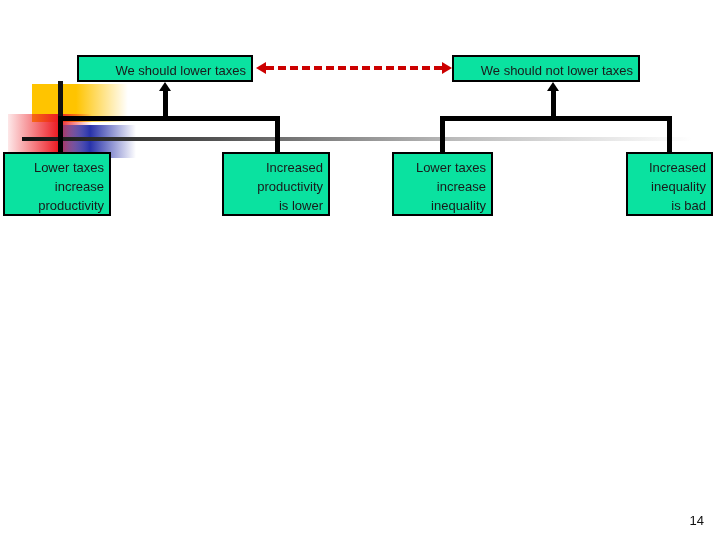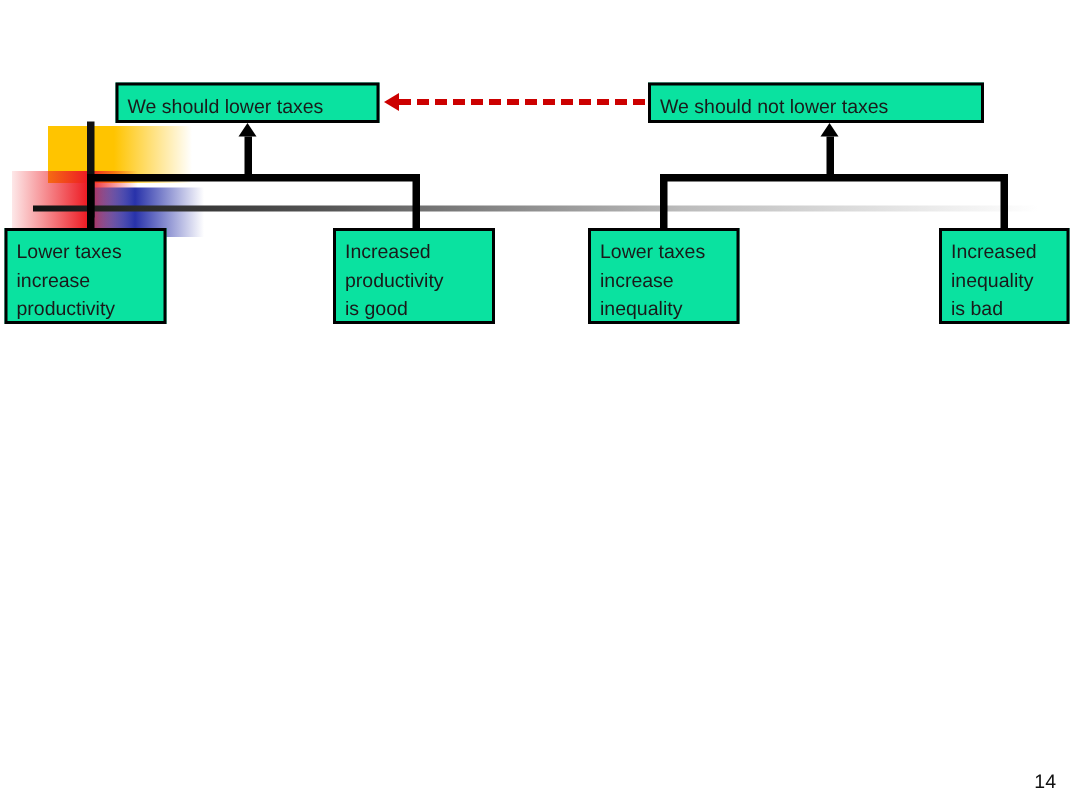--- a/index.html
+++ b/index.html
@@ -99,20 +99,21 @@
   .node {
     position: absolute;
     background: #0AE2A0;
     border: 2px solid #000000;
     box-sizing: border-box;
     color: #1a1a1a;
     font-size: 13px;
     line-height: 19px;
     padding: 4px 5px 4px 6px;
     font-family: "Liberation Sans", sans-serif;
+    text-align: right;
   }
   .node.claim {
     padding-top: 4px;
   }
   .node-line { display: block; white-space: pre; }
 
   
   .page-number {
     position: absolute;
     right: 16px;
@@ -153,34 +154,34 @@
   <div class="line vline" style="left:667px; top:116px; height:38px;"></div>
 
   <div class="dash-line" style="left:266px; top:66px; width:176px;"></div>
   <div class="dash-head dash-head-left" style="left:256px; top:62px;"></div>
   <div class="dash-head dash-head-right" style="left:442px; top:62px;"></div>
 
   <div class="node claim" style="left:77px; top:55px; width:176px; height:27px;">
     <span class="node-line">We should lower taxes</span>
   </div>
 
-  <div class="node claim" style="left:432px; top:55px; width:224px; height:27px;">
+  <div class="node claim" style="left:452px; top:55px; width:188px; height:27px;">
     <span class="node-line">We should not lower taxes</span>
   </div>
 
   <div class="node" style="left:3px; top:152px; width:108px; height:64px;">
     <span class="node-line">Lower taxes</span>
     <span class="node-line">increase</span>
     <span class="node-line">productivity</span>
   </div>
 
   <div class="node" style="left:222px; top:152px; width:108px; height:64px;">
     <span class="node-line">Increased</span>
     <span class="node-line">productivity</span>
-    <span class="node-line">is good</span>
+    <span class="node-line">is lower</span>
   </div>
 
   <div class="node" style="left:392px; top:152px; width:101px; height:64px;">
     <span class="node-line">Lower taxes</span>
     <span class="node-line">increase</span>
     <span class="node-line">inequality</span>
   </div>
 
   <div class="node" style="left:626px; top:152px; width:87px; height:64px;">
     <span class="node-line">Increased</span>

